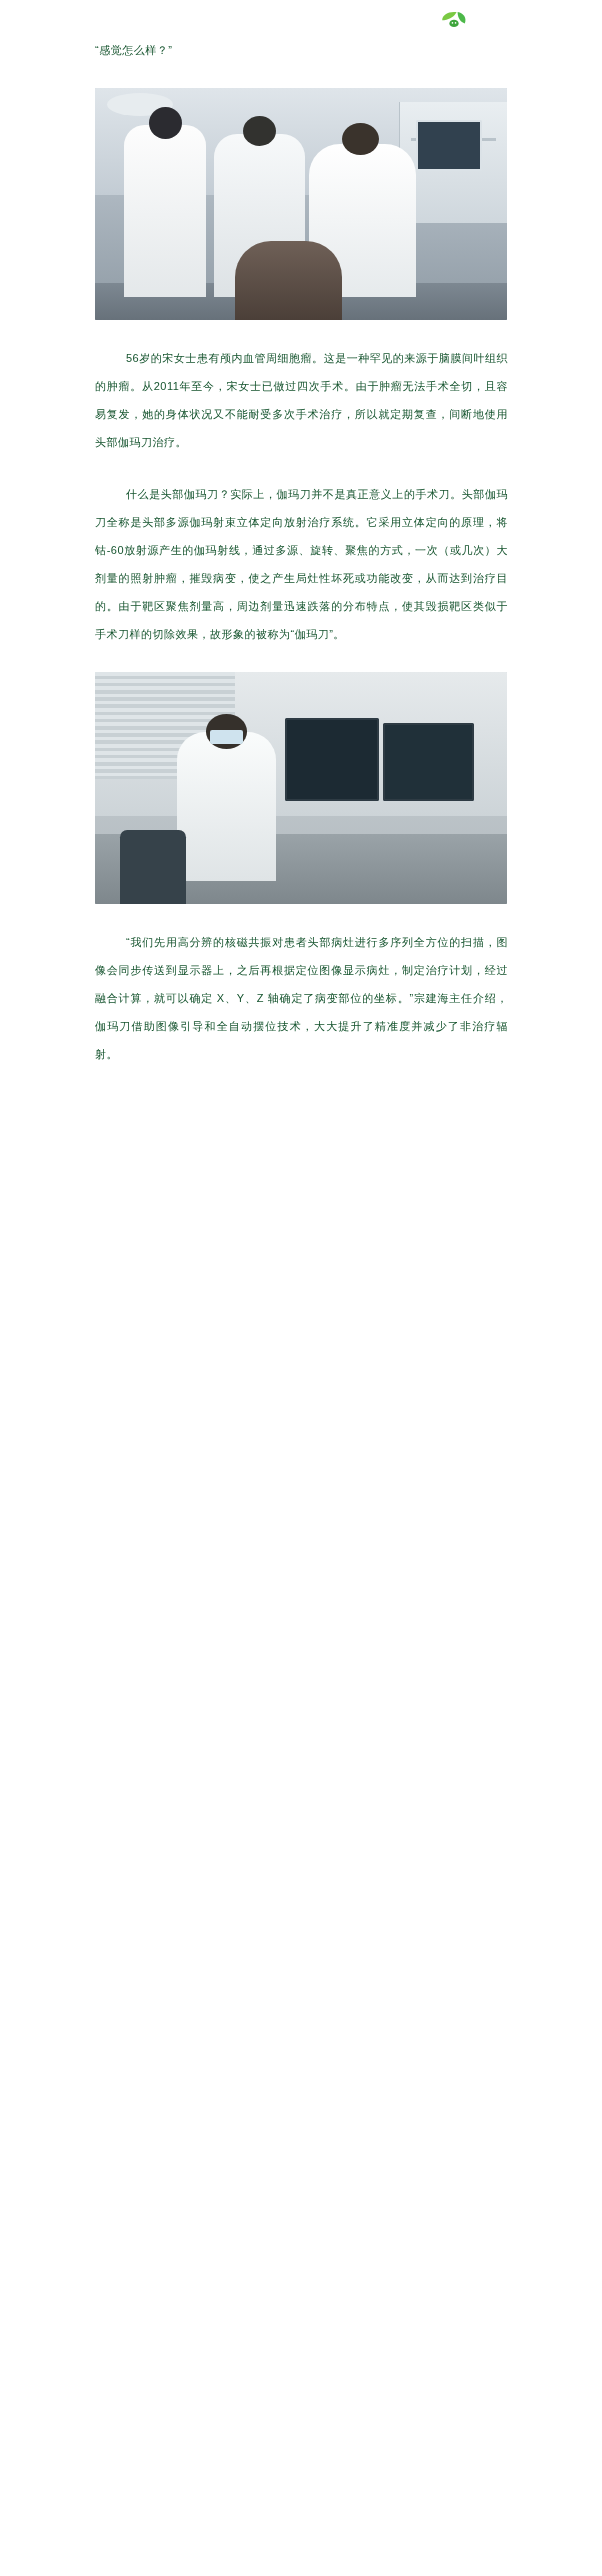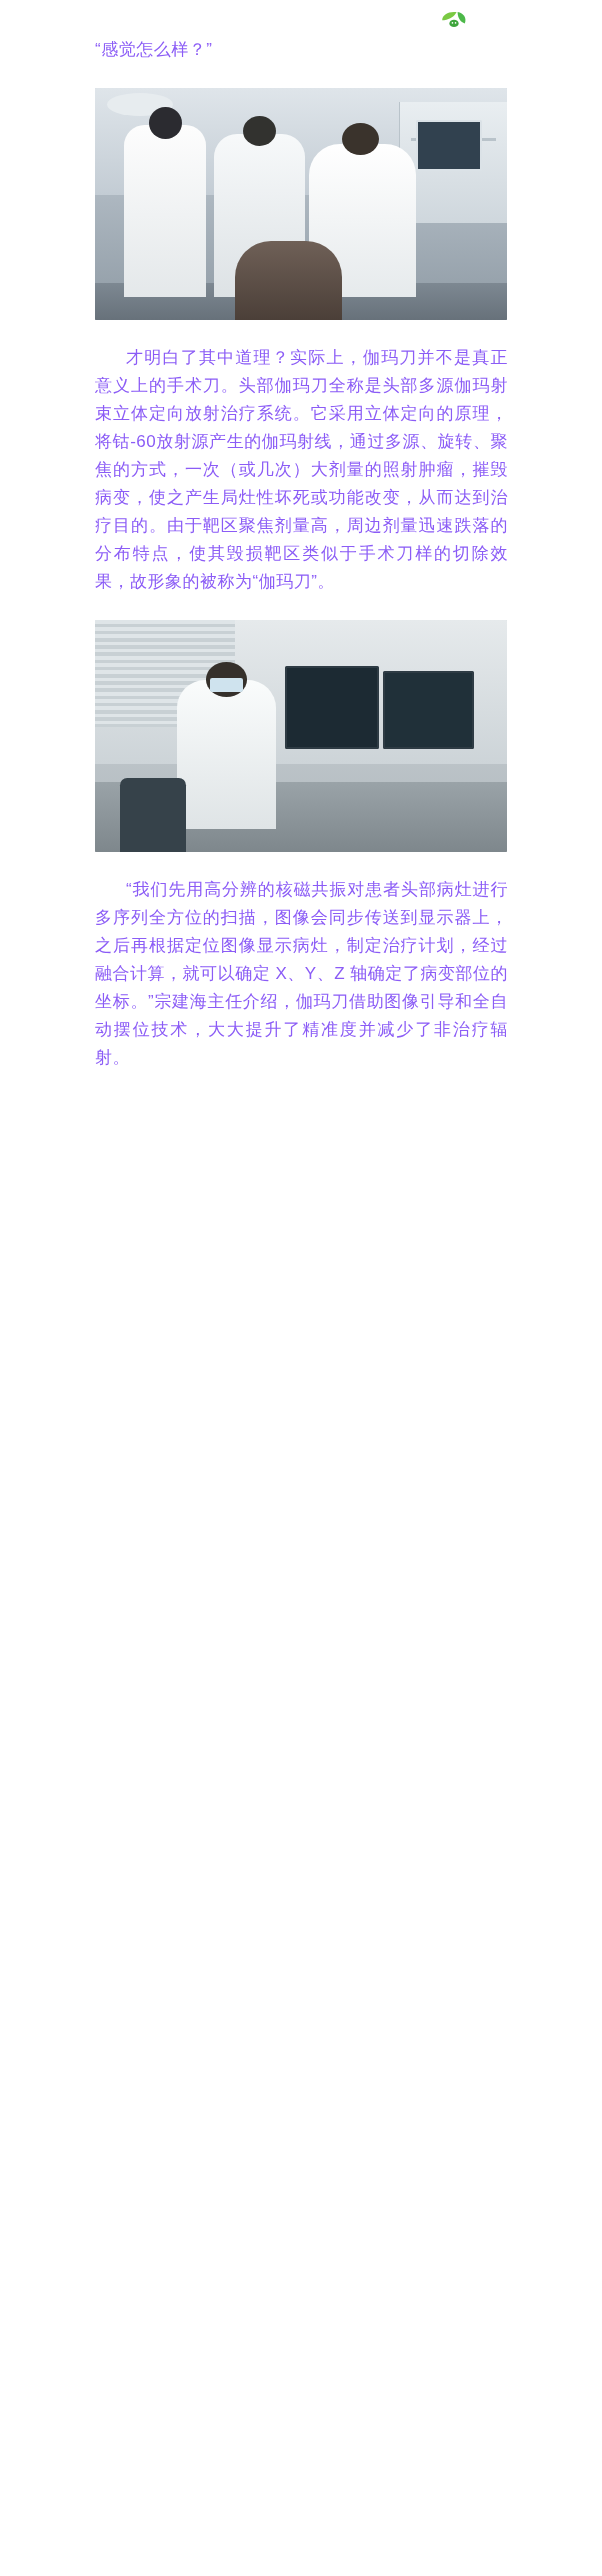--- a/index.html
+++ b/index.html
@@ -32,24 +32,24 @@
     top: 9.3px;
     width: 30px;
     height: 20.6px;
   }
   .content {
     width: 100%;
     box-sizing: border-box;
     padding: 0 95px 0 95px;
   }
   p.para {
-    font-size: 17px;
+    font-size: 11px;
     line-height: 28px;
     letter-spacing: 0.5px;
-    color: #8b5cf6;
+    color: #14532d;
     margin: 0 0 24px 0;
     text-align: justify;
     text-justify: inter-ideograph;
     text-indent: 31px;
   }
   p.quote {
     text-indent: 0;
   }
   .figure {
     margin: 0 0 24px 0;
@@ -201,23 +201,24 @@
         <div class="p1-dr2"></div>
         <div class="p1-dr2head"></div>
         <div class="p1-dr3"></div>
         <div class="p1-dr3head"></div>
         <div class="p1-patient"></div>
       </div>
     </div>
 
     <p class="para"></p>
 
-
-
-    <p class="para">才明白了其中道理？实际上，伽玛刀并不是真正意义上的手术刀。头部伽玛刀全称是头部多源伽玛射束立体定向放射治疗系统。它采用立体定向的原理，将钴-60放射源产生的伽玛射线，通过多源、旋转、聚焦的方式，一次（或几次）大剂量的照射肿瘤，摧毁病变，使之产生局灶性坏死或功能改变，从而达到治疗目的。由于靶区聚焦剂量高，周边剂量迅速跌落的分布特点，使其毁损靶区类似于手术刀样的切除效果，故形象的被称为“伽玛刀”。</p>
+    <p class="para">56岁的宋女士患有颅内血管周细胞瘤。这是一种罕见的来源于脑膜间叶组织的肿瘤。从2011年至今，宋女士已做过四次手术。由于肿瘤无法手术全切，且容易复发，她的身体状况又不能耐受多次手术治疗，所以就定期复查，间断地使用头部伽玛刀治疗。</p>
+
+
+    <p class="para">什么是头部伽玛刀？实际上，伽玛刀并不是真正意义上的手术刀。头部伽玛刀全称是头部多源伽玛射束立体定向放射治疗系统。它采用立体定向的原理，将钴-60放射源产生的伽玛射线，通过多源、旋转、聚焦的方式，一次（或几次）大剂量的照射肿瘤，摧毁病变，使之产生局灶性坏死或功能改变，从而达到治疗目的。由于靶区聚焦剂量高，周边剂量迅速跌落的分布特点，使其毁损靶区类似于手术刀样的切除效果，故形象的被称为“伽玛刀”。</p>
 
     <div class="figure">
       <div class="photo photo2">
         <div class="p2-wall"></div>
         <div class="p2-blind"></div>
         <div class="p2-mon1"></div>
         <div class="p2-mon2"></div>
         <div class="p2-desk"></div>
         <div class="p2-doc"></div>
         <div class="p2-dochead"></div>

